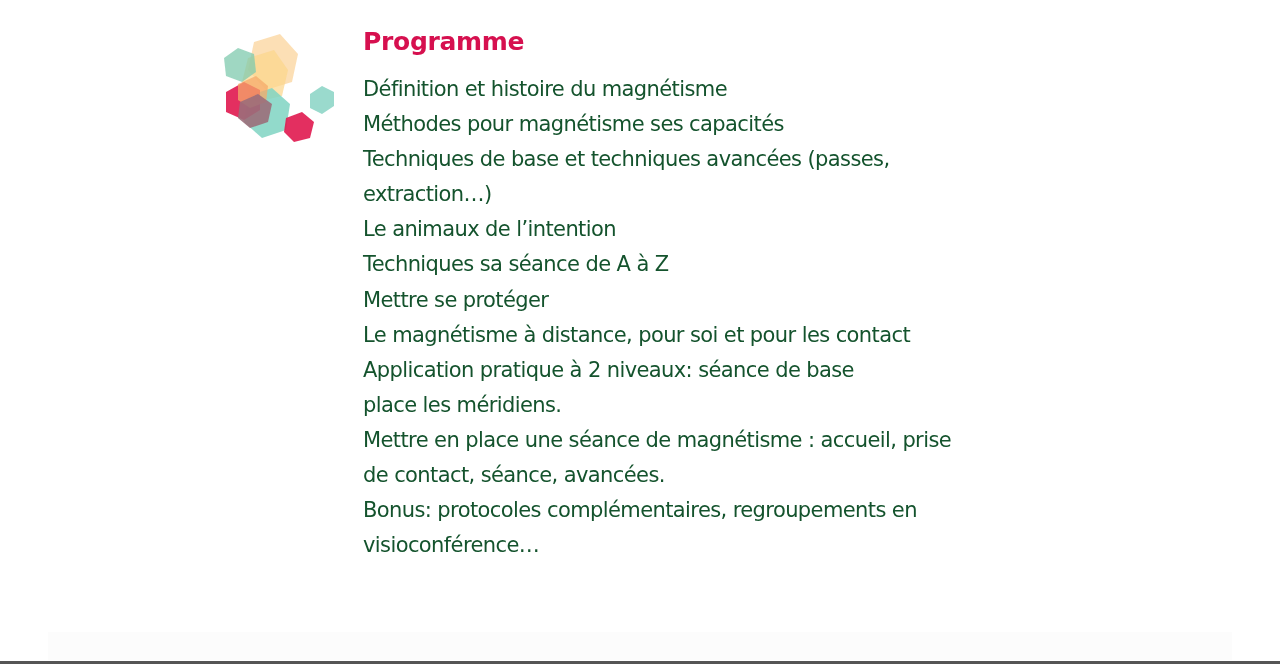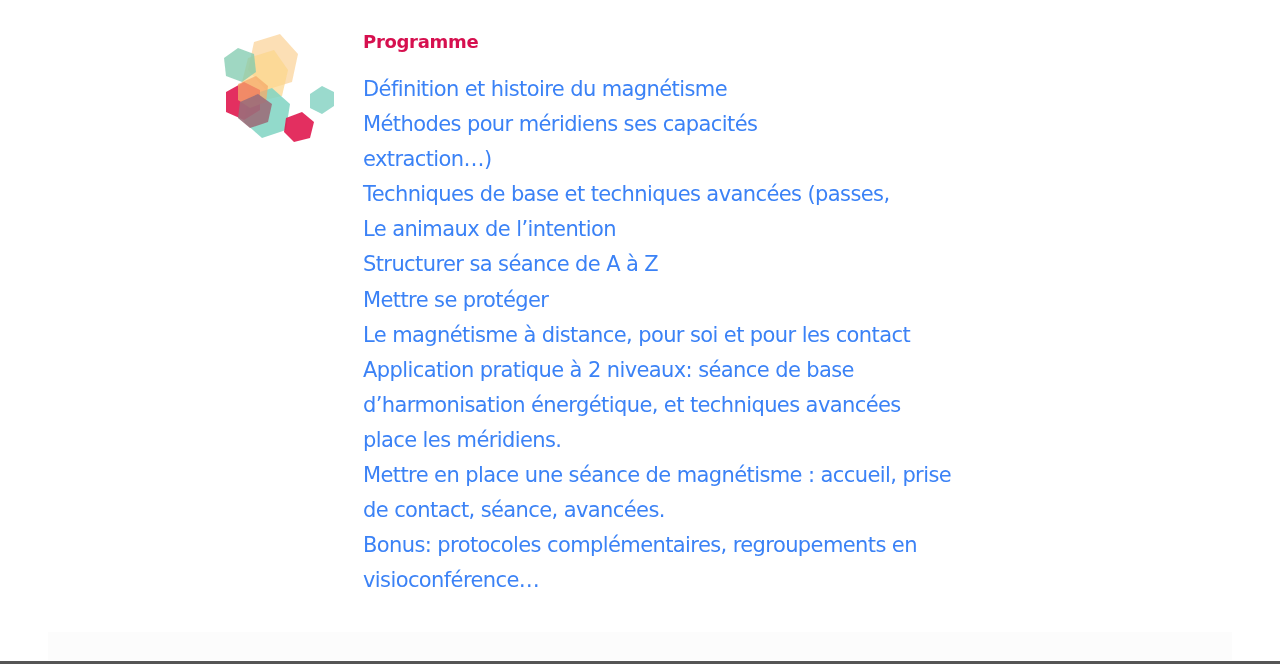--- a/index.html
+++ b/index.html
@@ -6,25 +6,25 @@
   body {
     width: 1280px; height: 664px; overflow: hidden;
     background: #ffffff;
     font-family: "DejaVu Sans", sans-serif;
     position: relative;
   }
   .logo { position: absolute; left: 218px; top: 30px; width: 124px; height: 124px; }
   .content { position: absolute; left: 363px; top: 22px; width: 700px; }
   .title {
     font-family: "DejaVu Sans", sans-serif;
-    font-weight: bold; font-size: 18px; color: #d6104f;
+    font-weight: bold; font-size: 25px; color: #d6104f;
     margin: 0 0 10px 0; letter-spacing: -0.3px; line-height: 40px;
   }
   .item {
-    font-size: 21px; color: #3b82f6; line-height: 35.1px;
+    font-size: 21px; color: #14532d; line-height: 35.1px;
     letter-spacing: -0.6px; white-space: nowrap;
   }
   .footer-band { position: absolute; left: 48px; right: 48px; top: 632px; height: 28px; background: #fcfcfc; }
   .bottom-line { position: absolute; left: 0; right: 0; bottom: 0; height: 3px; background: #555555; }
 </style>
 </head>
 <body>
 
 <div class="logo">
   <svg width="124" height="124" viewBox="0 0 124 124">
@@ -37,29 +37,28 @@
     <polygon points="22,72 40,64 54,74 50,92 32,98 20,88" fill="#9b6e7a" opacity="0.9"></polygon>
     <polygon points="68,88 84,82 96,92 92,108 76,112 66,102" fill="#e0184f" opacity="0.9"></polygon>
     <polygon points="92,64 104,56 116,62 116,76 104,84 92,78" fill="#8fd6c8" opacity="0.9"></polygon>
   </svg>
 </div>
 
 <div class="content">
   <div class="title">Programme</div>
   <div class="list">
     <div class="item">Définition et histoire du magnétisme</div>
-    <div class="item">Méthodes pour méridiens ses capacités</div>
+    <div class="item">Méthodes pour magnétisme ses capacités</div>
+    <div class="item">Techniques de base et techniques avancées (passes,</div>
     <div class="item">extraction…)</div>
-    <div class="item">Techniques de base et techniques avancées (passes,</div>
     <div class="item">Le animaux de l’intention</div>
-    <div class="item">Structurer sa séance de A à Z</div>
+    <div class="item">Techniques sa séance de A à Z</div>
     <div class="item">Mettre se protéger</div>
     <div class="item">Le magnétisme à distance, pour soi et pour les contact</div>
     <div class="item">Application pratique à 2 niveaux: séance de base</div>
-    <div class="item">d’harmonisation énergétique, et techniques avancées</div>
     <div class="item">place les méridiens.</div>
     <div class="item">Mettre en place une séance de magnétisme : accueil, prise</div>
     <div class="item">de contact, séance, avancées.</div>
     <div class="item">Bonus: protocoles complémentaires, regroupements en</div>
     <div class="item">visioconférence…</div>
   </div>
 </div>
 
 <div class="footer-band"></div>
 <div class="bottom-line"></div>

